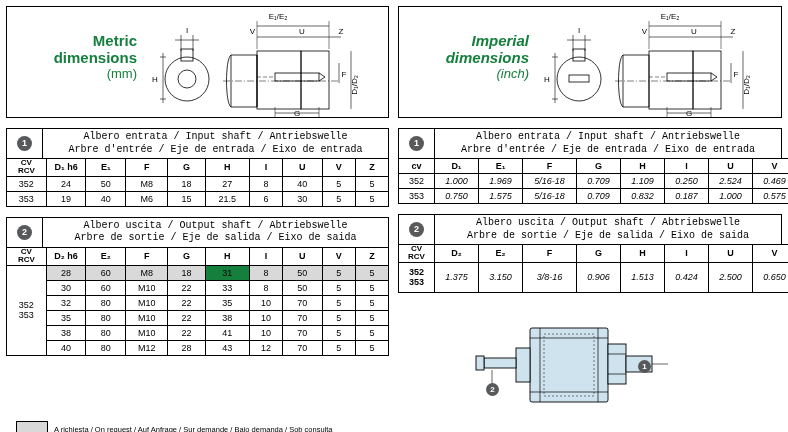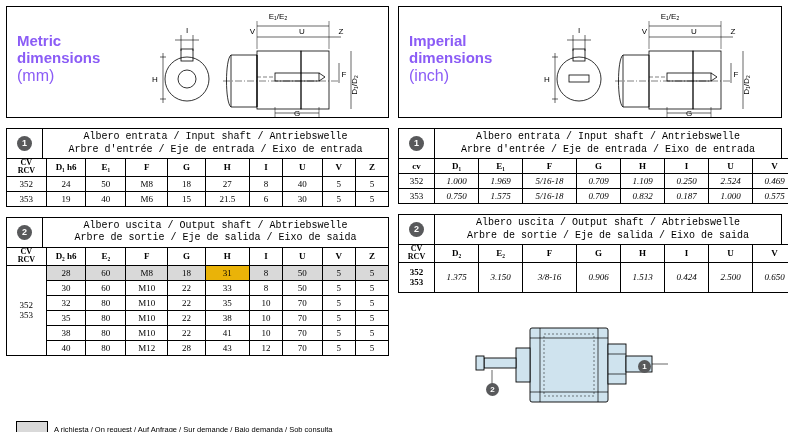--- a/index.html
+++ b/index.html
@@ -23,32 +23,32 @@
   .diagram-panel {
     position: relative;
     border: 1px solid #000;
     height: 112px;
     background: #fff;
   }
   .diagram-title {
     position: absolute;
     left: 10px; top: 26px;
     width: 120px;
-    text-align: left;
+    text-align: right;
     font-size: 15px;
     font-weight: bold;
     line-height: 1.12;
-    color: #8b5cf6;
+    color: #15803d;
   }
   .diagram-title .unit {
     display: block;
-    font-size: 16px;
+    font-size: 13px;
     font-weight: normal;
   }
-  .italic-title { }
+  .italic-title { font-style: italic; }
 
   .dgm { position: absolute; left: 128px; top: 0; width: 250px; height: 112px; }
 
   
   .sec-head {
     display: flex;
     align-items: stretch;
     border: 1px solid #000;
     border-bottom: none;
     background: #fff;
@@ -75,21 +75,20 @@
     font-size: 10px;
   }
   .sec-titles div { white-space: nowrap; font-family: Liberation Mono, monospace; }
 
   
   table.dt {
     width: 100%;
     border-collapse: collapse;
     table-layout: fixed;
     font-size: 9px;
-    font-family: Liberation Serif, serif;
   }
   table.dt th, table.dt td {
     border: 1px solid #000;
     text-align: center;
     vertical-align: middle;
     height: 15px;
     padding: 0 1px;
     font-weight: normal;
     white-space: nowrap;
   }
@@ -312,21 +311,21 @@
       </tr>
       <tr>
         <td rowspan="6" style="vertical-align:middle">
           <span>352</span><br>
           <span>353</span>
         </td>
         <td style="background:#d9d9d9">28</td>
         <td style="background:#d9d9d9">60</td>
         <td style="background:#d9d9d9">M8</td>
         <td style="background:#d9d9d9">18</td>
-        <td style="background:#eab308">31</td>
+        <td style="background:#15803d">31</td>
         <td style="background:#d9d9d9">8</td>
         <td style="background:#d9d9d9">50</td>
         <td style="background:#d9d9d9">5</td>
         <td style="background:#d9d9d9">5</td>
       </tr>
       <tr>
         <td>30</td>
         <td>60</td>
         <td>M10</td>
         <td>22</td>

